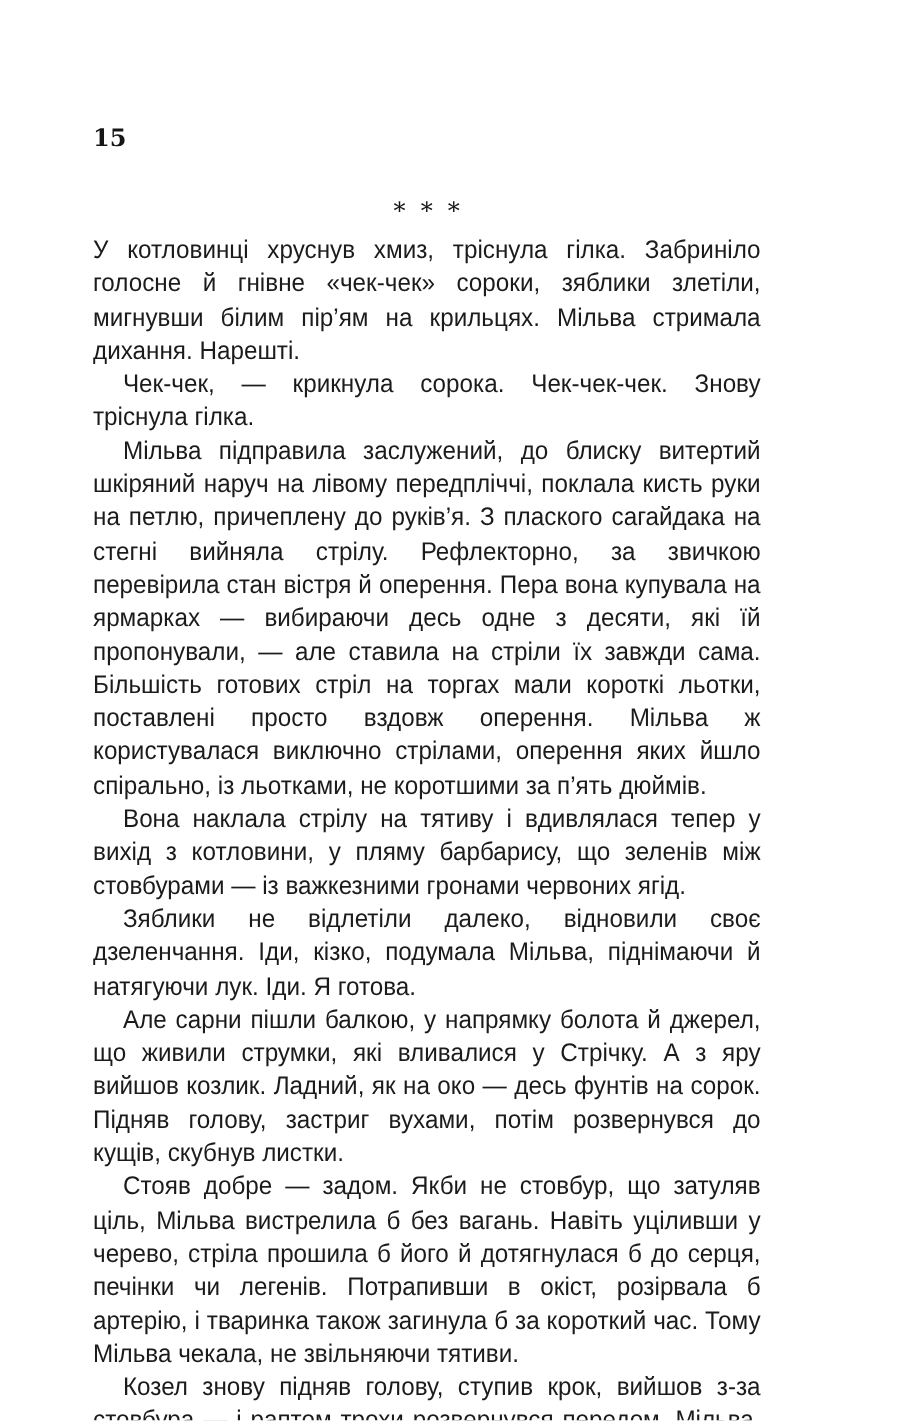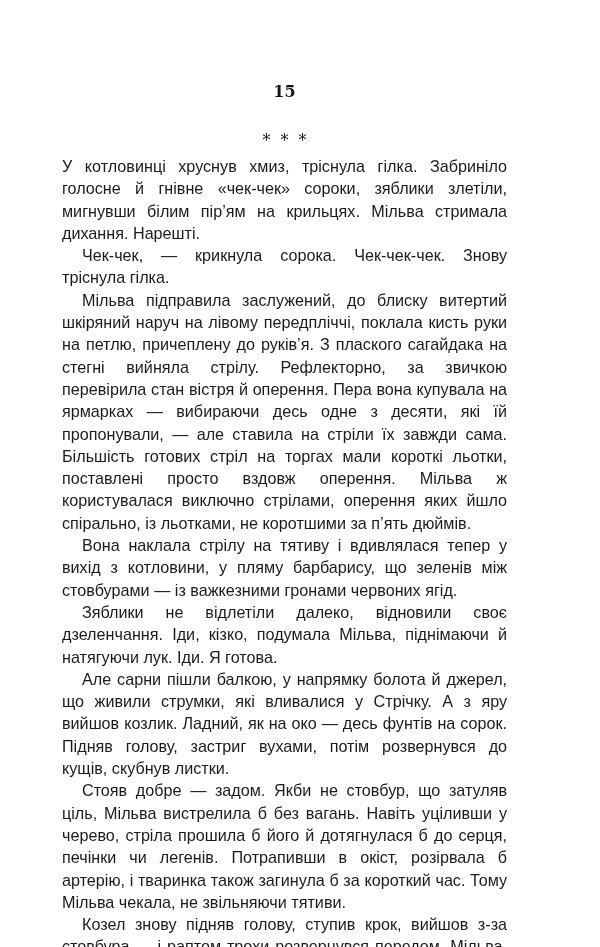--- a/index.html
+++ b/index.html
@@ -12,21 +12,20 @@
     width: 600px;
     height: 947px;
     background: #ffffff;
     color: #1b1b1b;
     overflow: hidden;
   }
   .folio {
     width: 445px;
     margin-left: 62px;
     padding-top: 82px;
-    text-align: center;
     font-family: "DejaVu Serif", serif;
     font-weight: bold;
     font-size: 16px;
     line-height: 20px;
     color: #161616;
   }
   .separator {
     width: 445px;
     margin-left: 62px;
     margin-top: 31px;

